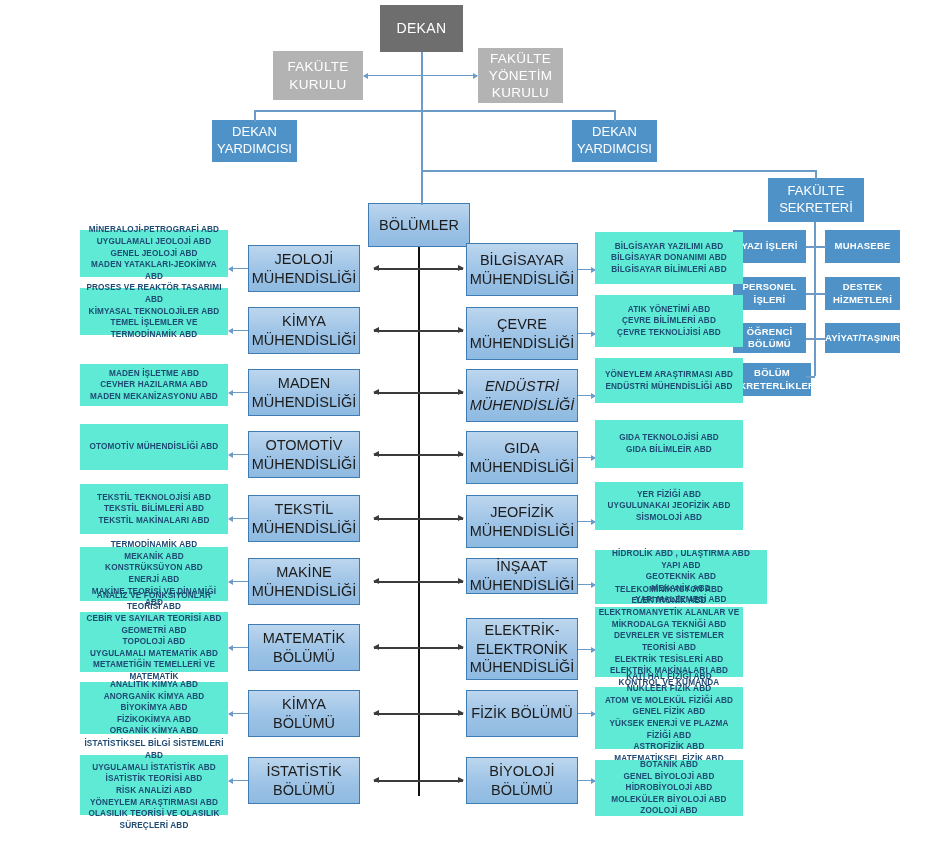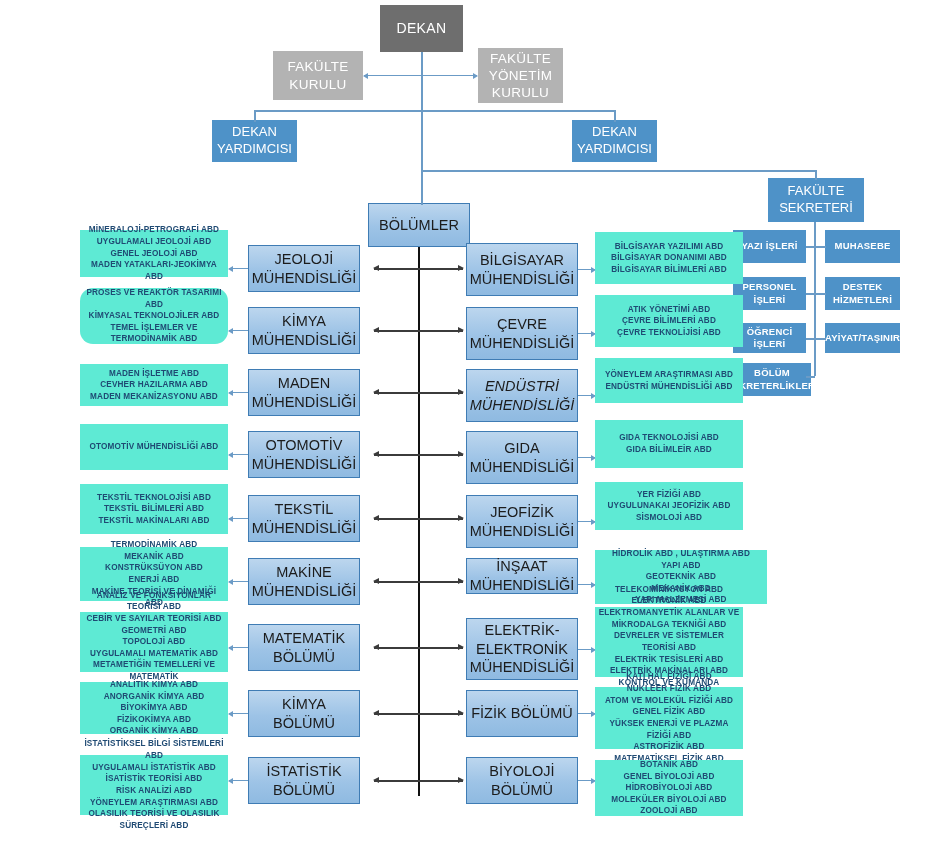--- a/index.html
+++ b/index.html
@@ -159,21 +159,21 @@
   <div class="ln v" style="left:815px; top:170px; height:10px;"></div>
 
   <div class="box b-blue small" style="left:733px; top:230px; width:73px; height:33px;">YAZI İŞLERİ</div>
   <div class="box b-blue small" style="left:825px; top:230px; width:75px; height:33px;">MUHASEBE</div>
 
   <div class="box b-blue small" style="left:733px; top:277px; width:73px; height:33px;">PERSONEL
 İŞLERİ</div>
   <div class="box b-blue small" style="left:825px; top:277px; width:75px; height:33px;">DESTEK
 HİZMETLERİ</div>
 
-  <div class="box b-blue small" style="left:733px; top:323px; width:73px; height:30px;">ÖĞRENCİ İŞLERİ</div>
+  <div class="box b-blue small" style="left:733px; top:323px; width:73px; height:30px;">ÖĞRENCİ BÖLÜMÜ</div>
   <div class="box b-blue small" style="left:825px; top:323px; width:75px; height:30px;">AYİYAT/TAŞINIR</div>
 
   <div class="box b-blue small" style="left:733px; top:363px; width:78px; height:33px;">BÖLÜM
 SEKRETERLİKLERİ</div>
 
   <div class="ln-sec" style="left:814px; top:222px; width:1.6px; height:154px;"></div>
   <div class="ln-sec" style="left:806px; top:246px; width:9px; height:1.6px;"></div>
   <div class="ln-sec" style="left:814px; top:246px; width:12px; height:1.6px;"></div>
   <div class="ln-sec" style="left:806px; top:293px; width:9px; height:1.6px;"></div>
   <div class="ln-sec" style="left:814px; top:293px; width:12px; height:1.6px;"></div>
@@ -185,21 +185,21 @@
 
   <div class="box b-abd" style="left:80px; top:230px; width:148px; height:47px;">MİNERALOJİ-PETROGRAFİ ABD
 UYGULAMALI JEOLOJİ ABD
 GENEL JEOLOJİ ABD
 MADEN YATAKLARI-JEOKİMYA ABD</div>
   <div class="box b-dept" style="left:248px; top:245px; width:112px; height:47px;">JEOLOJİ
 MÜHENDİSLİĞİ</div>
   <div class="arrow-s left" style="left:229px; top:268px; width:19px;"></div>
   <div class="arrow-d" style="left:374px; top:268px; width:89px;"></div>
 
-  <div class="box b-abd" style="left:80px; top:288px; width:148px; height:56px;border-radius:13px;">PROSES VE REAKTÖR TASARIMI ABD
+  <div class="box b-abd" style="left:80px; top:288px; width:148px; height:47px;">PROSES VE REAKTÖR TASARIMI ABD
 KİMYASAL TEKNOLOJİLER ABD
 TEMEL İŞLEMLER VE
 TERMODİNAMİK ABD</div>
   <div class="box b-dept" style="left:248px; top:307px; width:112px; height:47px;">KİMYA
 MÜHENDİSLİĞİ</div>
   <div class="arrow-s left" style="left:229px; top:330px; width:19px;"></div>
   <div class="arrow-d" style="left:374px; top:330px; width:89px;"></div>
 
   <div class="box b-abd" style="left:80px; top:364px; width:148px; height:42px;">MADEN  İŞLETME ABD
 CEVHER HAZILARMA ABD

